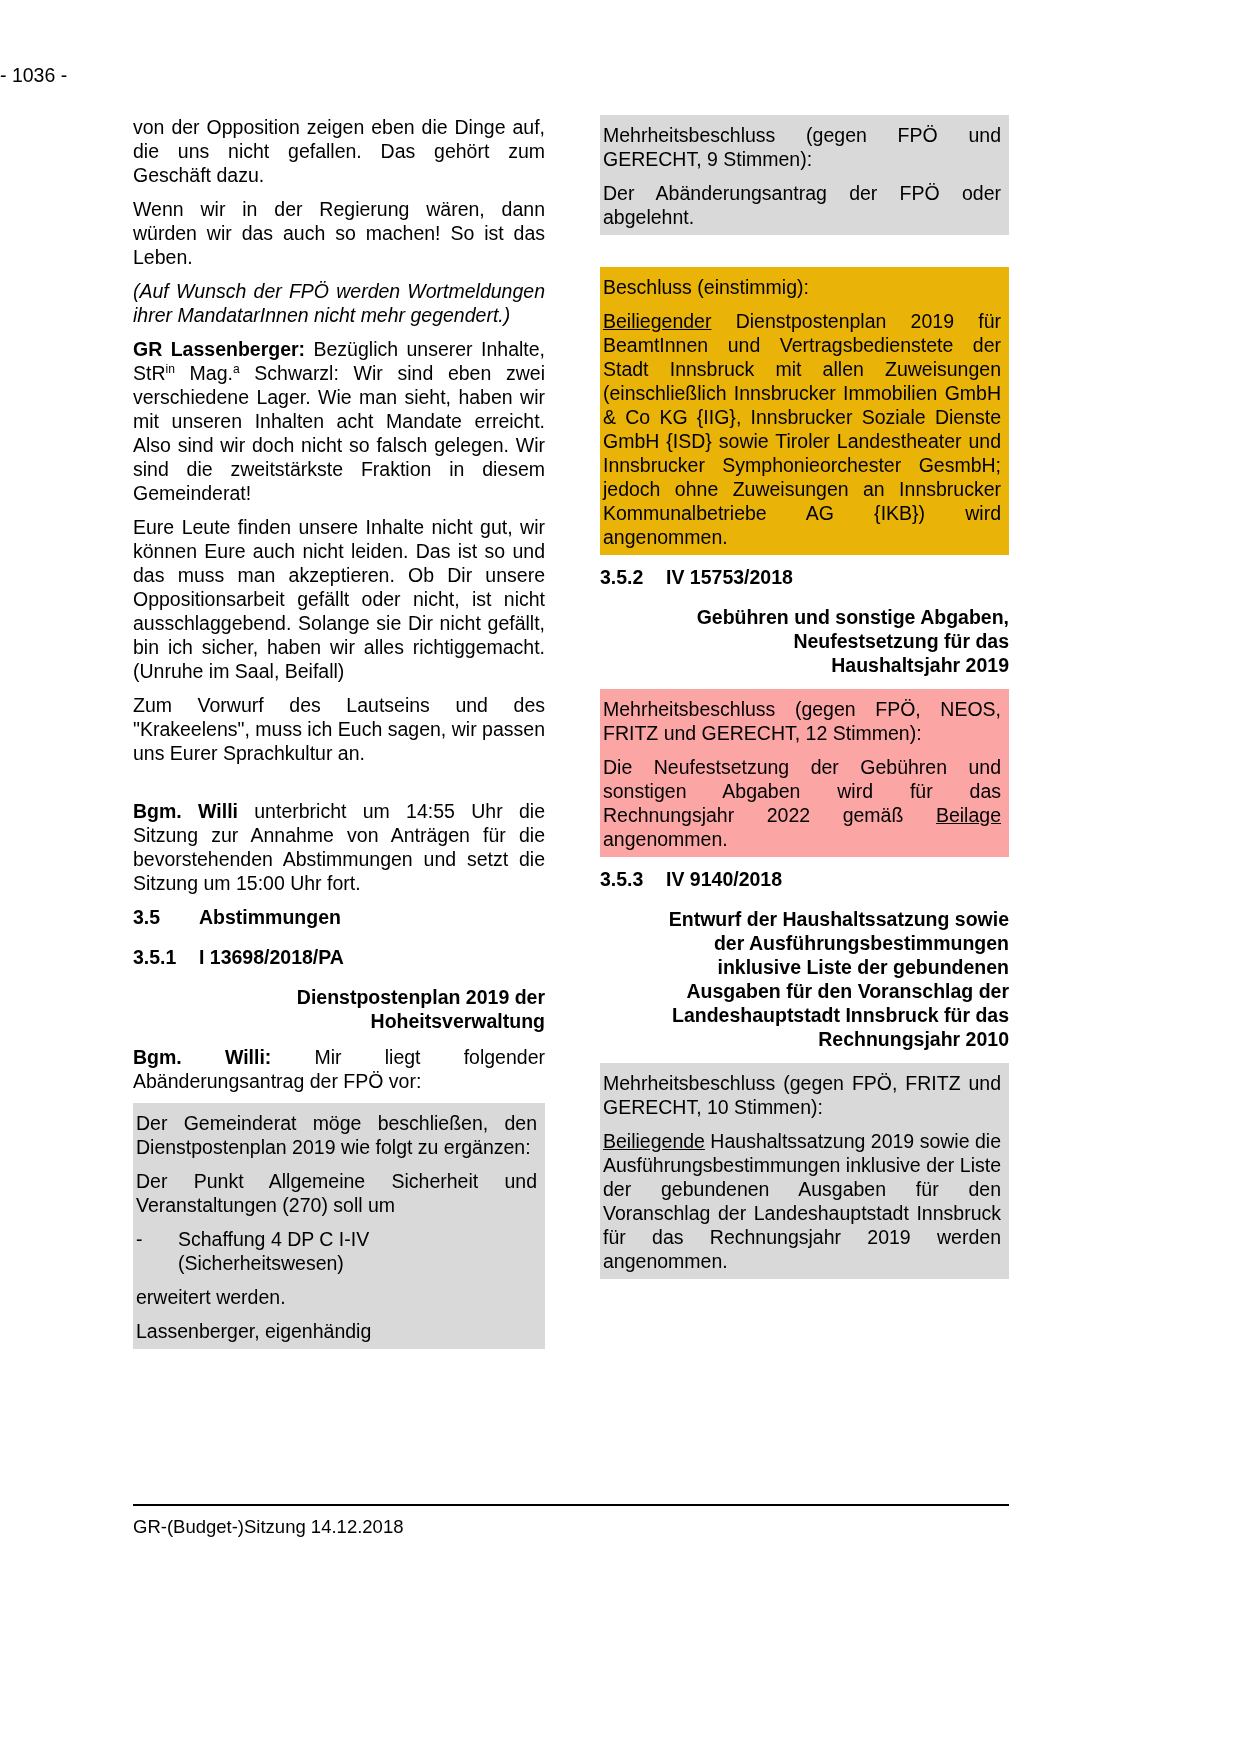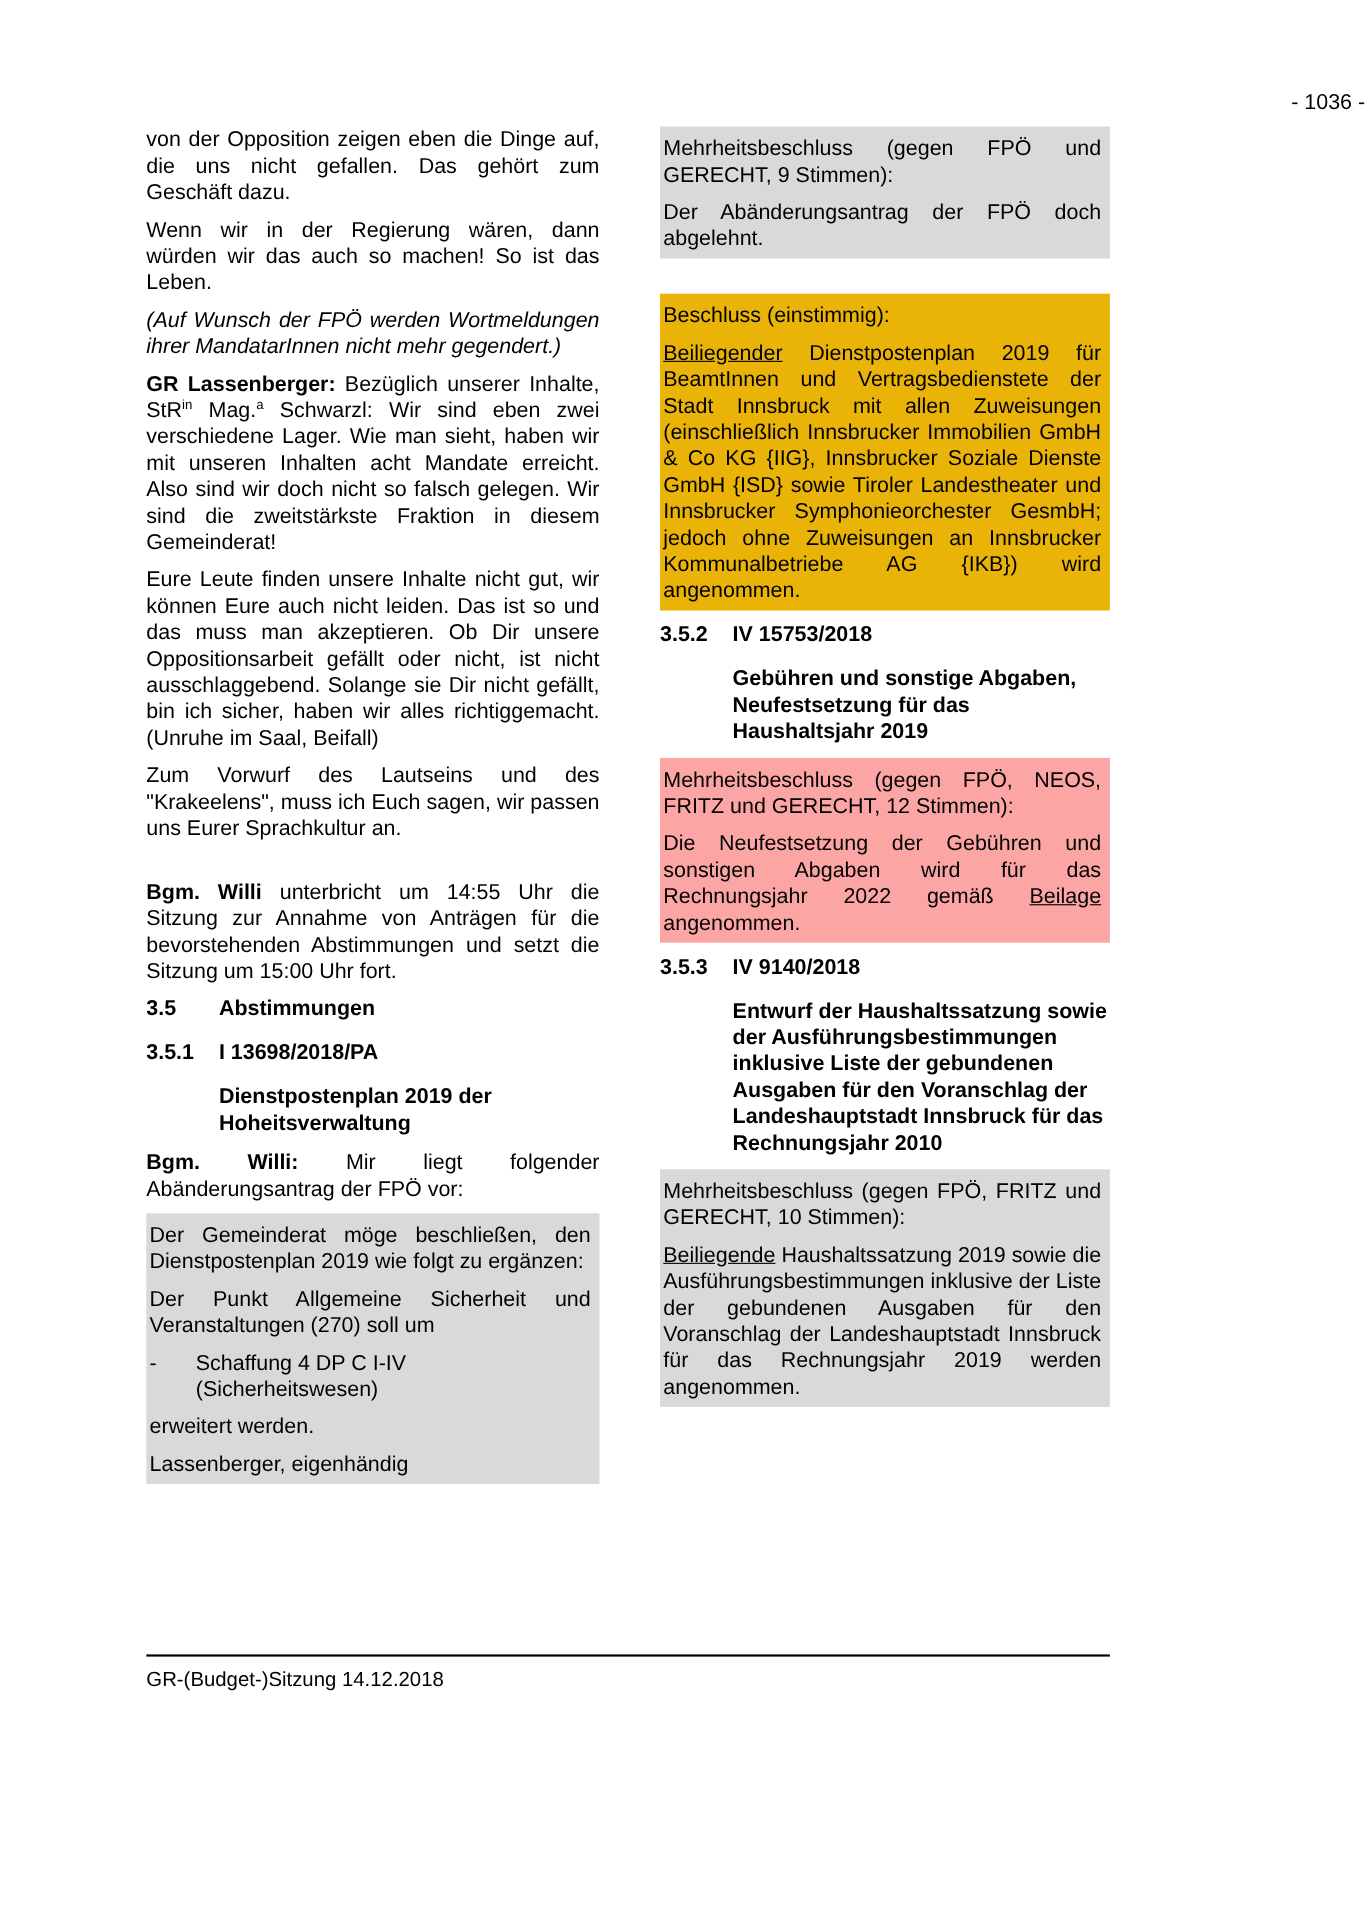--- a/index.html
+++ b/index.html
@@ -10,24 +10,24 @@
     height: 1754px;
     background: #ffffff;
     color: #000000;
     font-family: "Liberation Sans", "DejaVu Sans", sans-serif;
     font-size: 19.5px;
     line-height: 24px;
     overflow: hidden;
   }
   .page-number {
     position: absolute;
-    top: 81px;
+    top: 63px;
     left: 0;
     width: 100%;
-    text-align: right;
+    text-align: left;
   }
   .col { position: absolute; top: 115px; }
   .col-left  { left: 133px; width: 412px; }
   .col-right { left: 600px; width: 409px; }
   p { margin: 0 0 10px 0; text-align: justify; }
   .italic { font-style: italic; }
   b { font-weight: bold; }
   .mt-md { margin-top: 32px; }
   .mt-lg { margin-top: 34px; align-items: flex-end; }
   .mt-xl { margin-top: 40px; }
@@ -35,21 +35,21 @@
     display: flex;
     font-weight: bold;
     margin: 0 0 16px 0;
     text-align: left;
   }
   .heading .h-num { flex: 0 0 66px; }
   .heading .h-title { flex: 1; }
   .subheading {
     font-weight: bold;
     margin: 0 0 12px 66px;
-    text-align: left;
+    text-align: right;
   }
   .graybox {
     background: #d9d9d9;
     padding: 8px 8px 6px 3px;
     margin-bottom: 10px;
   }
   .graybox p:last-child { margin-bottom: 0; }
   .hang { display: flex; margin: 0 0 10px 0; }
   .hang .marker { flex: 0 0 42px; }
   .hang .hang-body { flex: 1; }
@@ -117,21 +117,21 @@
       <p>erweitert werden.</p>
       <p>Lassenberger, eigenhändig</p>
     </div>
 
   </div>
 
   <div class="col col-right">
 
     <div class="graybox" style="background: rgb(217, 217, 217);">
       <p>Mehrheitsbeschluss (gegen FPÖ und GERECHT, 9 Stimmen):</p>
-      <p>Der Abänderungsantrag der FPÖ doch abgelehnt.</p>
+      <p>Der Abänderungsantrag der FPÖ oder abgelehnt.</p>
     </div>
 
     <div class="graybox mt-md" style="background: #eab308;">
       <p>Beschluss (einstimmig):</p>
       <p><u>Beiliegender</u><span> Dienstpostenplan 2019 für BeamtInnen und Vertragsbedienstete der Stadt Innsbruck mit allen Zuweisungen (einschließlich Innsbrucker Immobilien GmbH &amp; Co KG {IIG}, Innsbrucker Soziale Dienste GmbH {ISD} sowie Tiroler Landestheater und Innsbrucker Symphonieorchester GesmbH; jedoch ohne Zuweisungen an Innsbrucker Kommunalbetriebe AG {IKB}) wird angenommen.</span></p>
     </div>
 
     <div class="heading mt-lg">
       <span class="h-num">3.5.2</span>
       <span class="h-title">IV 15753/2018</span>

